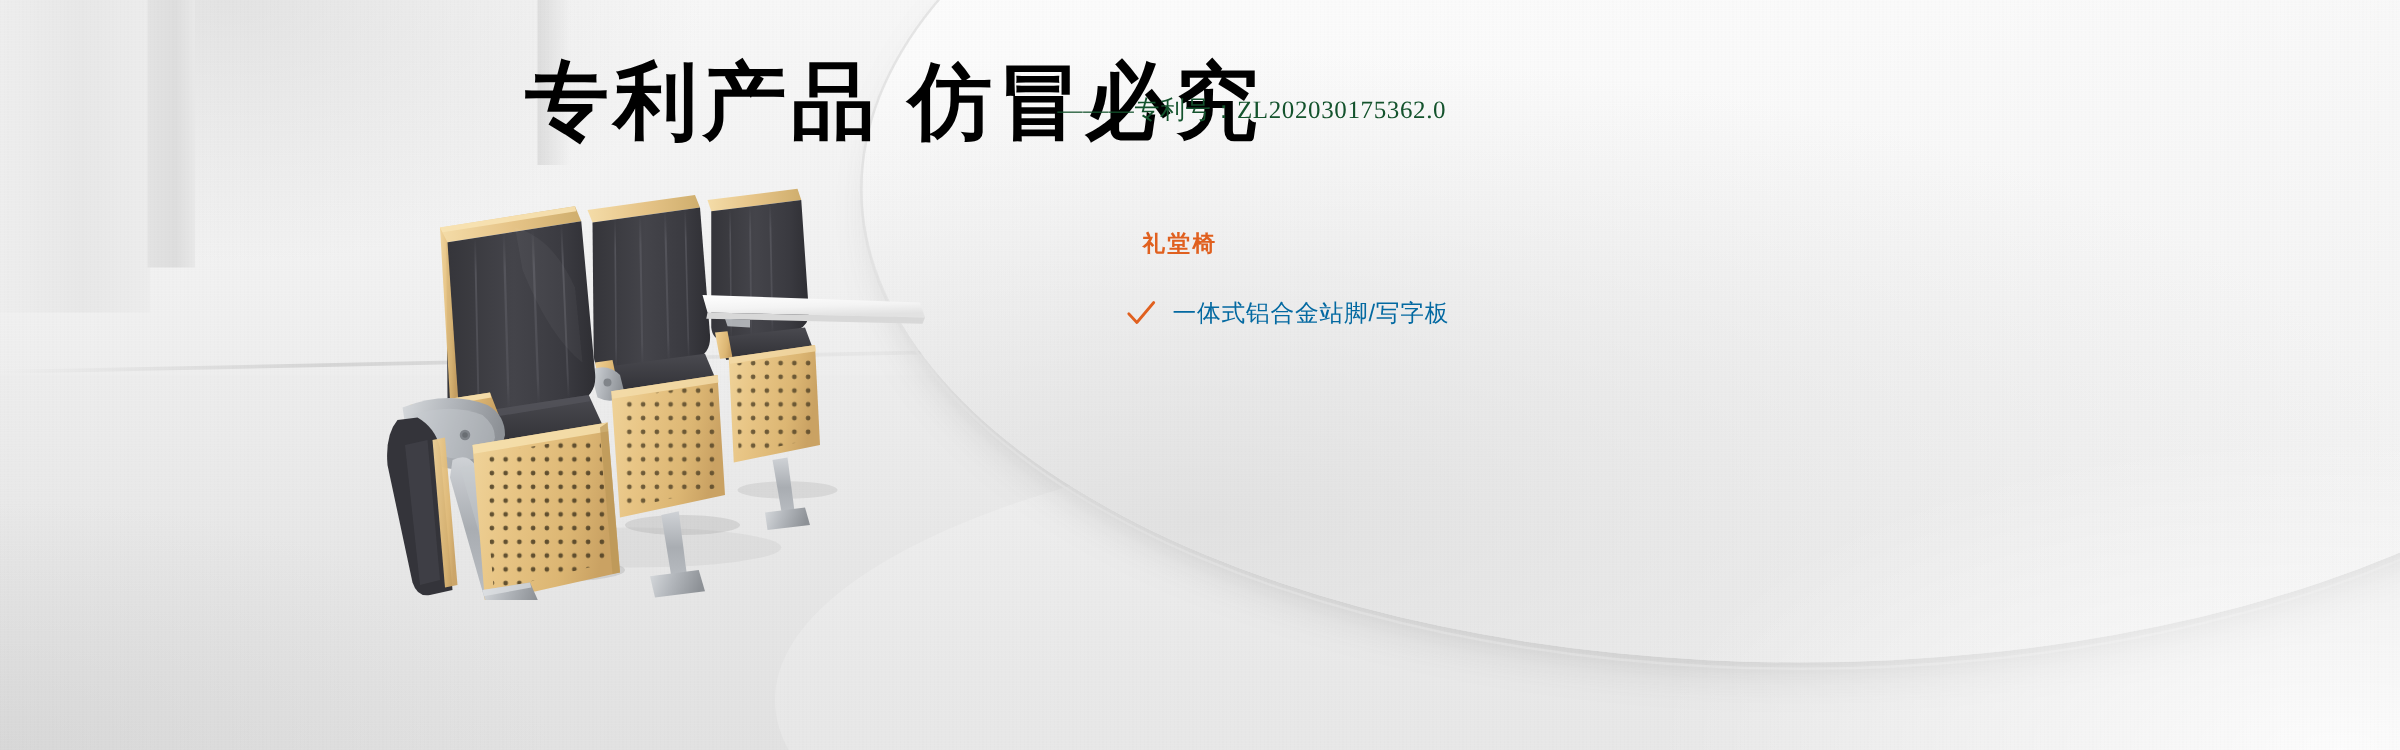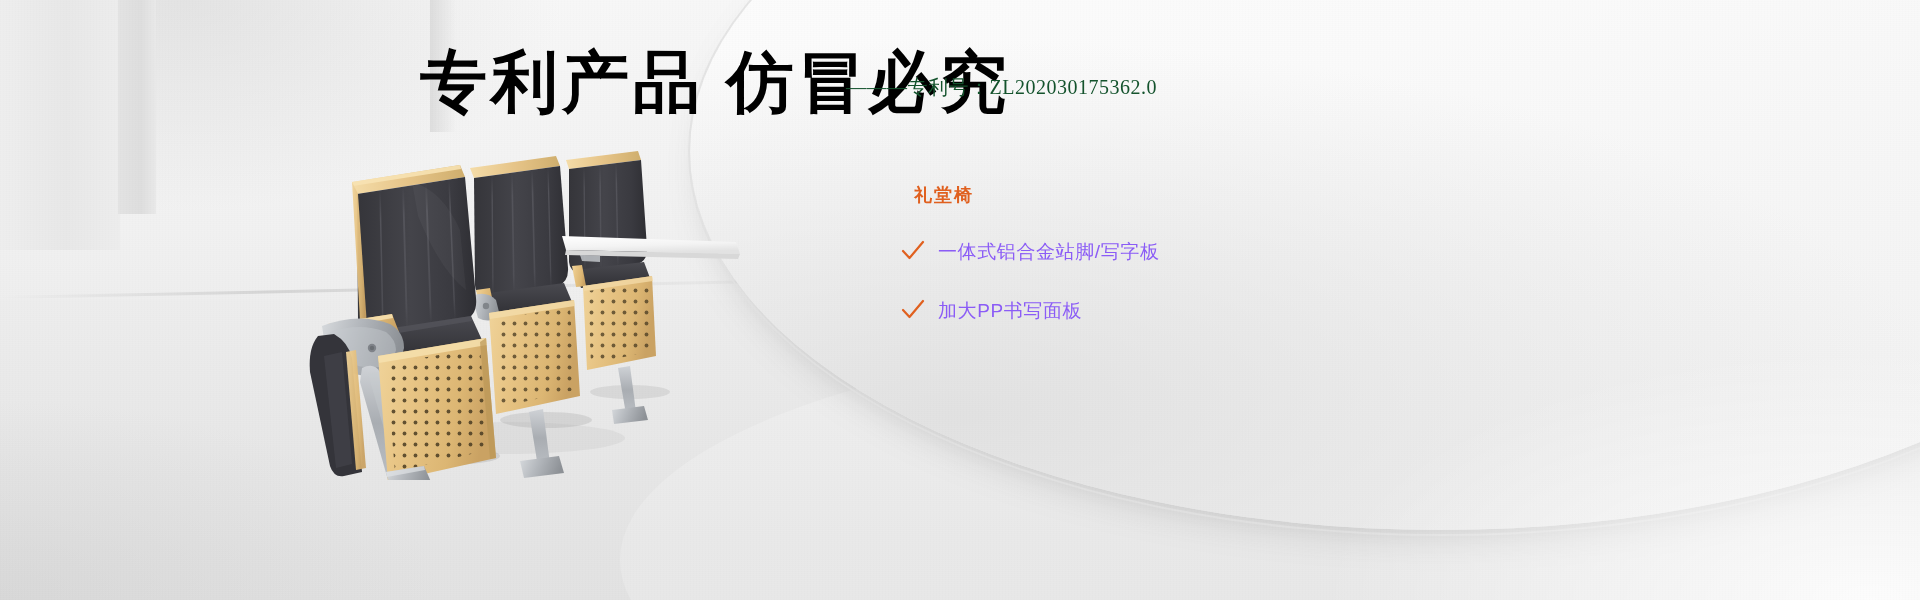--- a/index.html
+++ b/index.html
@@ -186,21 +186,21 @@
   .check {
     width: 26px;
     height: 26px;
     flex: 0 0 26px;
     margin-right: 12px;
     position: relative;
   }
   .check svg { display: block; }
   .feat-label {
     font-size: 19px;
-    color: #8b5cf6;
+    color: #0369a1;
     letter-spacing: .6px;
     white-space: nowrap;
     line-height: 1;
   }
 
   
   #chairs {
     position: absolute;
     left: 300px;
     top: 120px;
@@ -396,25 +396,17 @@
 
     <div class="feat-row">
       <span class="check">
         <svg width="26" height="26" viewBox="0 0 26 26">
           <path d="M3 13 L9.5 20 L23 4" stroke="#e0601f" stroke-width="2.2" fill="none" stroke-linecap="round" stroke-linejoin="round"></path>
         </svg>
       </span>
       <span class="feat-label">一体式铝合金站脚/写字板</span>
     </div>
 
-    <div class="feat-row">
-      <span class="check">
-        <svg width="26" height="26" viewBox="0 0 26 26">
-          <path d="M3 13 L9.5 20 L23 4" stroke="#e0601f" stroke-width="2.2" fill="none" stroke-linecap="round" stroke-linejoin="round"></path>
-        </svg>
-      </span>
-      <span class="feat-label">加大PP书写面板</span>
-    </div>
 
 
   </div>
 
 </div>
 
 </body></html>

